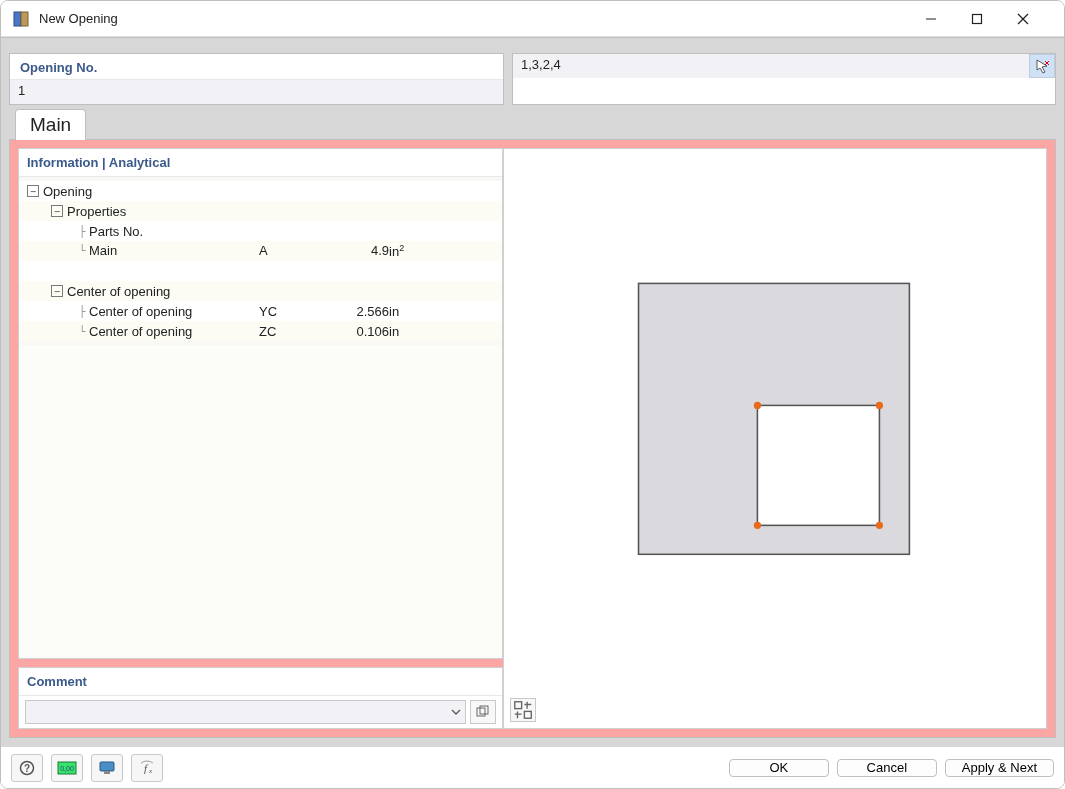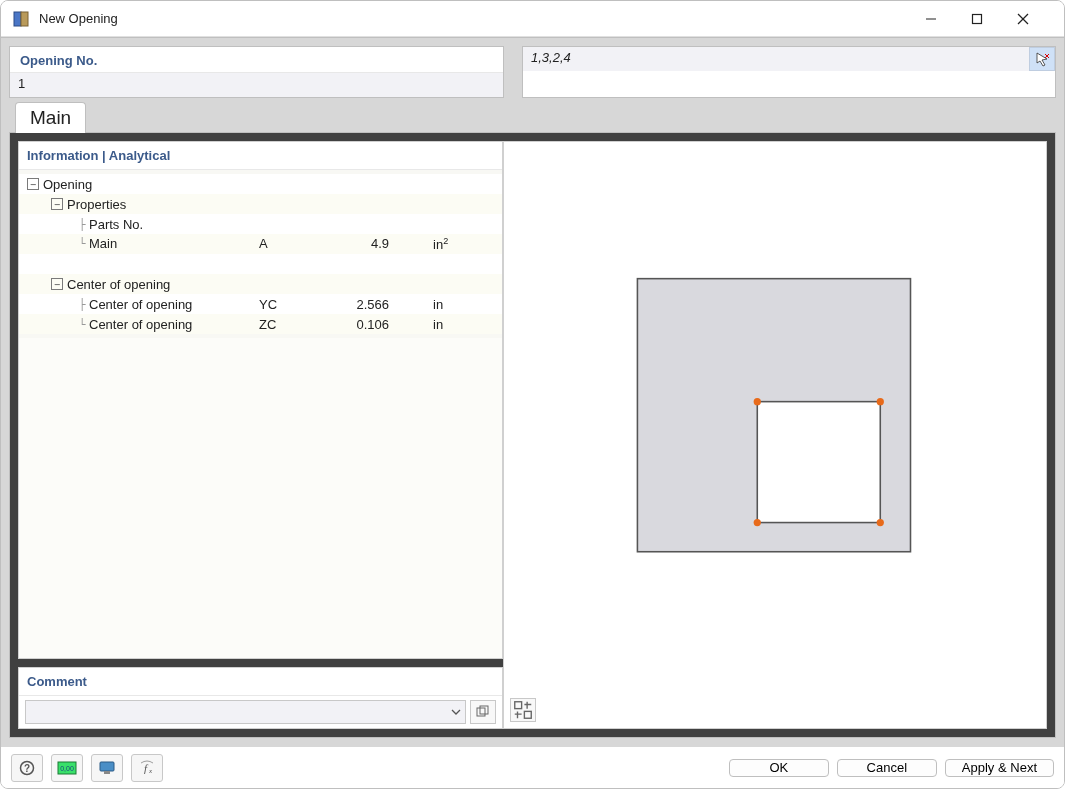--- a/index.html
+++ b/index.html
@@ -8,54 +8,54 @@
 .window { width: 1065px; height: 789px; border: 1px solid #bfbfbf; border-radius: 8px; background: #fff; display: flex; flex-direction: column; overflow: hidden; }
 
 .titlebar { height: 36px; display: flex; align-items: center; padding: 0 18px 0 12px; background: #fff; border-bottom: 1px solid #e0e0e0; }
 .titlebar .app-icon { width: 18px; height: 18px; margin-right: 8px; }
 .titlebar .title { font-size: 13px; flex: 1; }
 .titlebar .winbtn { width: 46px; height: 34px; display: flex; align-items: center; justify-content: center; color: #222; }
 .titlebar .winbtn svg { width: 12px; height: 12px; }
 
 .content { flex: 1; background: #d7d7d7; display: flex; flex-direction: column; padding: 8px; gap: 8px; border-top: 1px solid #bfbfbf; }
 
-.toprow { display: flex; gap: 18px; }
+.toprow { display: flex; gap: 8px; margin-top: 7px; }
 .panel { background: #fff; border: 1px solid #bfbfbf; }
 .panel-header { background: #fff; padding: 6px 10px 4px 10px; color: #3b5a8a; font-weight: 600; border-bottom: 1px solid #e8e8e8; }
 .panel-left { flex: 0 0 495px; }
 .panel-right { flex: 1; }
 .field-row { display: flex; }
 .field { height: 24px; border: 1px solid #c8c8c8; background: #f2f2f6; padding: 2px 8px; font-size: 13px; line-height: 18px; }
 .panel-left .field { width: 100%; margin: 0; border-top: none; border-left: none; border-right: none; border-bottom: none; }
-.panel-right .body { display: flex; align-items: flex-start; font-style: italic; }
+.panel-right .body { display: flex; align-items: flex-start; }
 .panel-right .field { flex: 1; border: none; }
 .cursor-btn { width: 26px; height: 24px; border: 1px solid #bfcde0; background: #cfe1f7; display: flex; align-items: center; justify-content: center; }
 
 .midrow { flex: 1; display: flex; flex-direction: column; }
 .tabs { height: 26px; display: flex; align-items: flex-end; padding-left: 6px; }
 .tab { background: #fff; border: 1px solid #bfbfbf; border-bottom: none; padding: 4px 14px; border-top-left-radius: 4px; border-top-right-radius: 4px; font-size: 19px; position: relative; top: 1px; }
-.tabbody { flex: 1; background: #404040; border: 1px solid #bfbfbf; display: flex; padding: 8px; }
+.tabbody { flex: 1; background: #fca5a5; border: 1px solid #bfbfbf; display: flex; padding: 8px; }
 
 .leftcol { width: 485px; display: flex; flex-direction: column; gap: 8px; }
 .info-panel { flex: 1; border: 1px solid #d0d0d0; background: #fcfcf9; overflow: hidden; }
 .section-title { color: #3b5a8a; font-weight: 600; padding: 6px 8px; background: #fff; border-bottom: 1px solid #e8e8e8; }
 
 .tree { padding: 4px 0; background: #f8f8f4; }
 .row { display: flex; align-items: center; height: 20px; font-size: 13px; }
 .row.alt { background: #fcfcf4; }
 .row.noalt { background: #fff; }
 .exp { width: 12px; height: 12px; border: 1px solid #7a7a7a; display: inline-flex; align-items: center; justify-content: center; margin-right: 4px; font-size: 10px; line-height: 9px; font-family: monospace; color: #555; flex-shrink: 0; }
 .indent-1 { padding-left: 8px; display: flex; align-items: center; }
 .indent-2 { padding-left: 32px; display: flex; align-items: center; }
 .indent-3 { padding-left: 56px; display: flex; align-items: center; }
 .treeline { width: 14px; text-align: center; color: #999; font-family: monospace; font-size: 11px; flex-shrink: 0; }
 .prop-label { flex: 0 0 170px; }
 .prop-sym { flex: 0 0 40px; }
 .prop-val { flex: 0 0 90px; text-align: right; }
-.prop-unit { flex: 0 0 40px; padding-left: 44px; }
+.prop-unit { flex: 0 0 40px; }
 .spacer-row { height: 20px; }
 
 .comment-panel { border: 1px solid #d0d0d0; background: #fff; }
 .comment-body { display: flex; gap: 4px; padding: 4px 6px; align-items: center; }
 .comment-combo { flex: 1; height: 24px; border: 1px solid #c8c8c8; background: #f2f2f6; display: flex; align-items: center; justify-content: flex-end; padding-right: 4px; }
 .chev-down { width: 10px; height: 6px; }
 .smallbtn { width: 26px; height: 24px; border: 1px solid #c8c8c8; background: #f8f8f8; display: flex; align-items: center; justify-content: center; }
 
 .preview { flex: 1; border: 1px solid #d0d0d0; background: #fff; position: relative; }
 .preview svg { position: absolute; top: 0; left: 0; width: 100%; height: 100%; }

